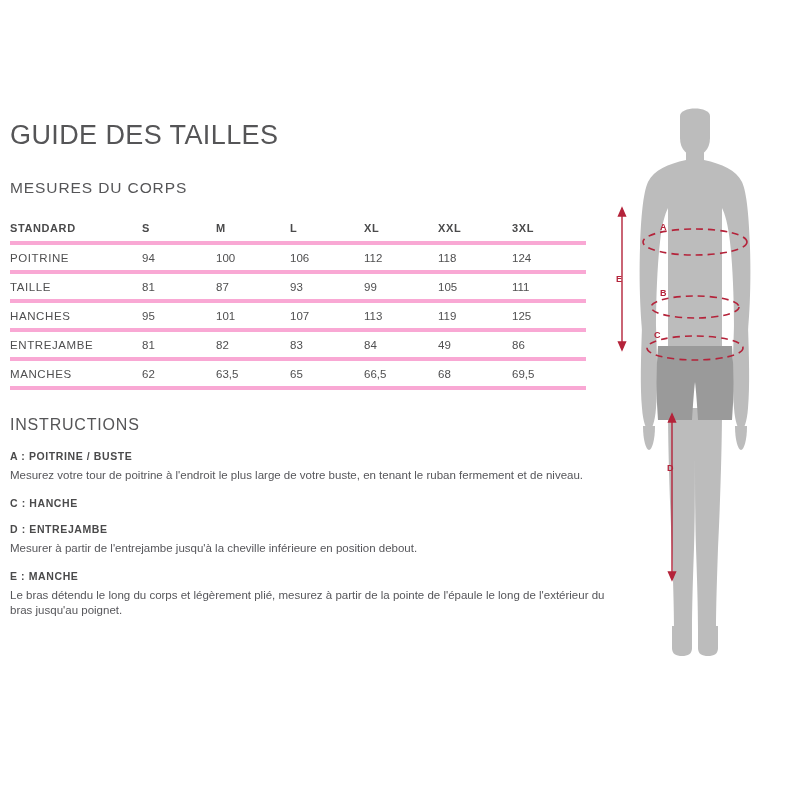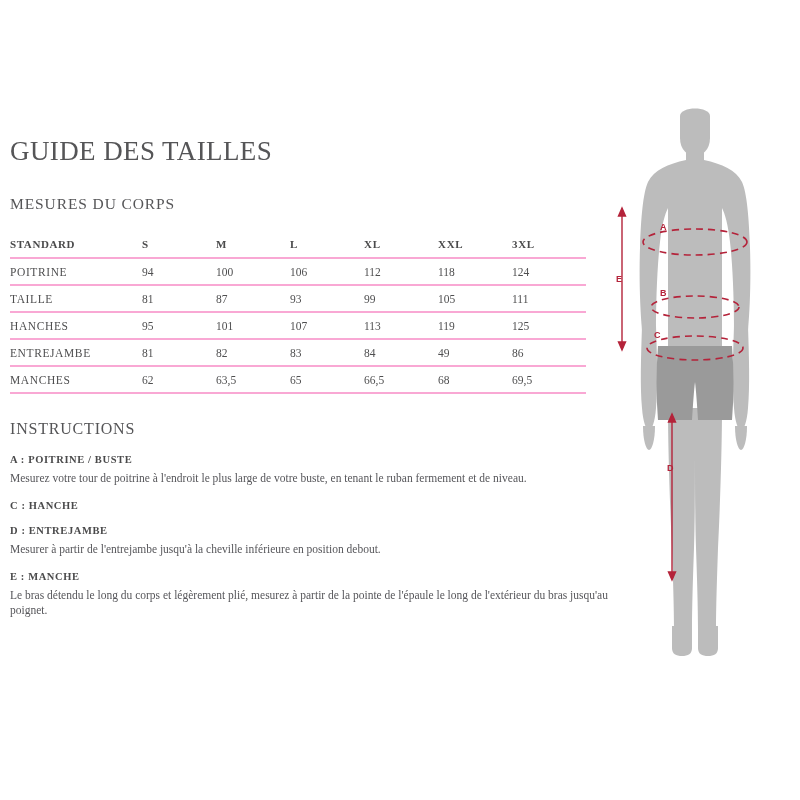--- a/index.html
+++ b/index.html
@@ -16,23 +16,22 @@
   }
   .page {
     position: relative;
     width: 800px;
     height: 800px;
     box-sizing: border-box;
   }
   .left-col {
     position: absolute;
     left: 8px;
-    top: 136px;
+    top: 120px;
     width: 604px;
-    font-family: Liberation Serif, serif;
   }
   .main-title {
     font-size: 27px;
     font-weight: 400;
     color: #555557;
     letter-spacing: 0.4px;
     margin: 0 0 28px 0;
     padding-left: 2px;
   }
   .section-head {
@@ -60,21 +59,21 @@
   }
   table.sizes th,
   table.sizes td {
     font-size: 11.5px;
     font-weight: 400;
     color: #4f4f50;
     text-align: left;
     padding: 0;
     height: 25px;
     vertical-align: middle;
-    border-bottom: 2px solid #f9a8d4;
+    border-bottom: 4px solid #f9a8d4;
   }
   table.sizes thead th {
     font-weight: 700;
     letter-spacing: 0.7px;
     font-size: 11px;
     color: #4a4a4b;
     height: 26px;
   }
   table.sizes th.col-label,
   table.sizes td.col-label {

